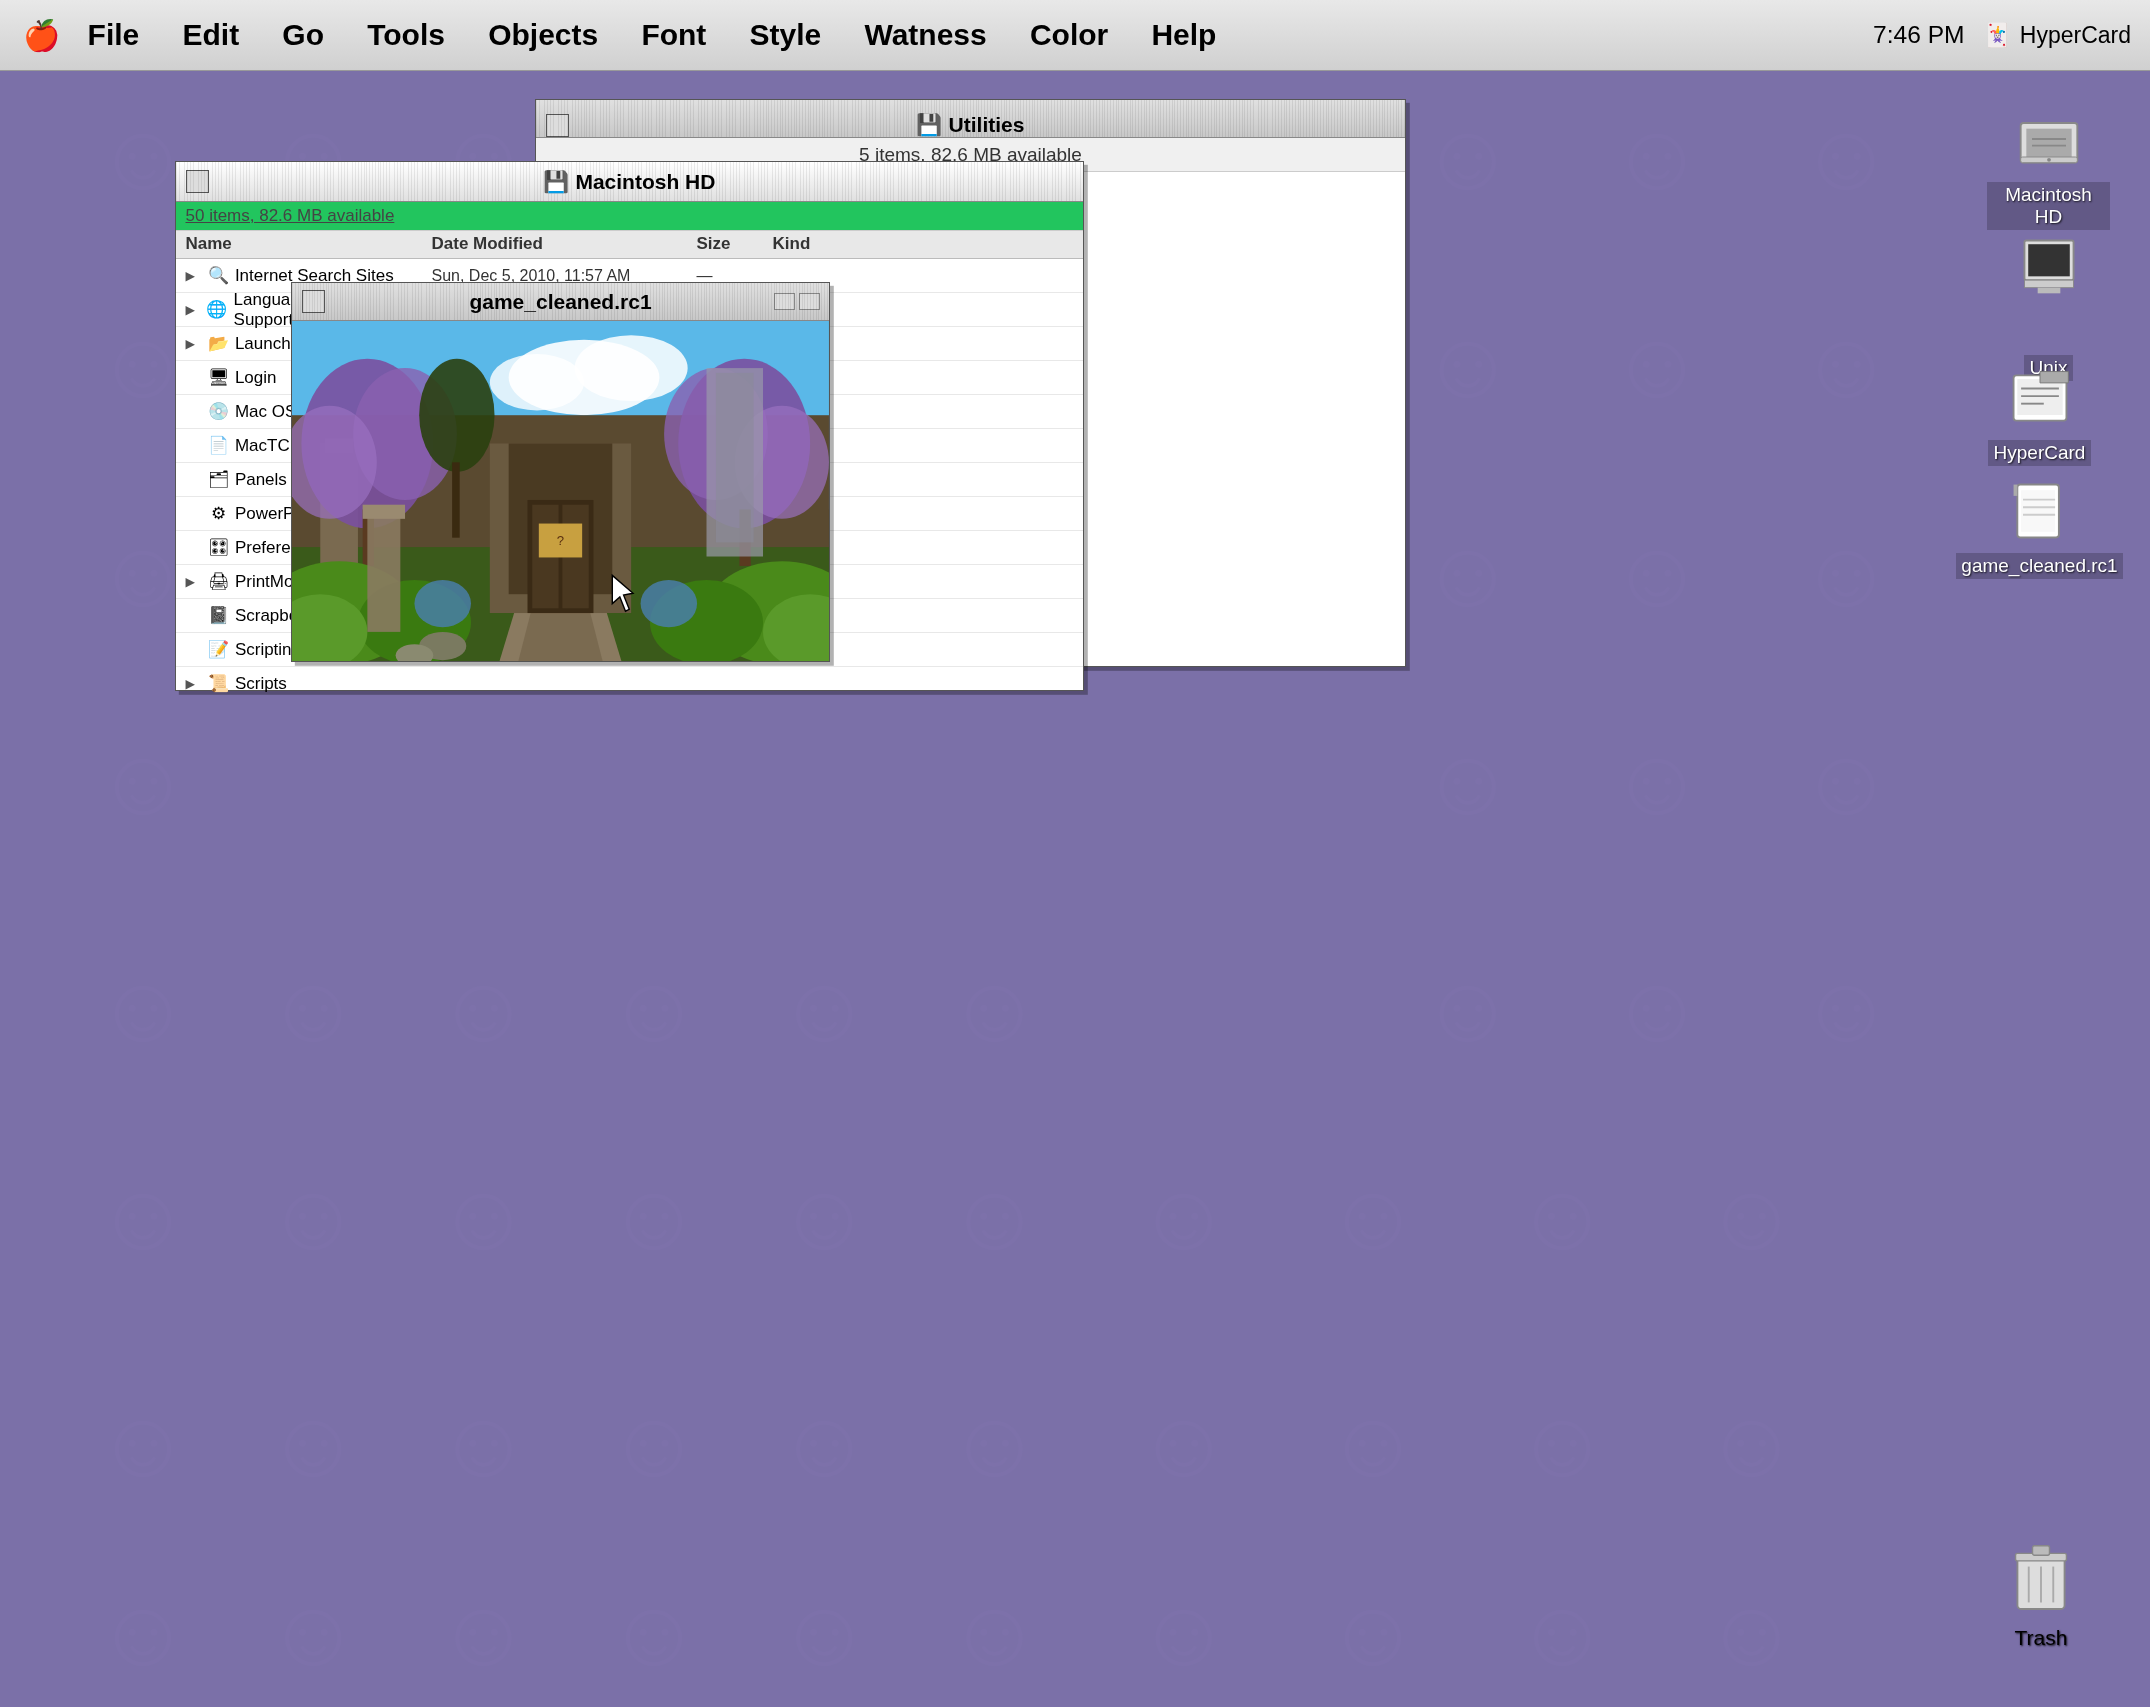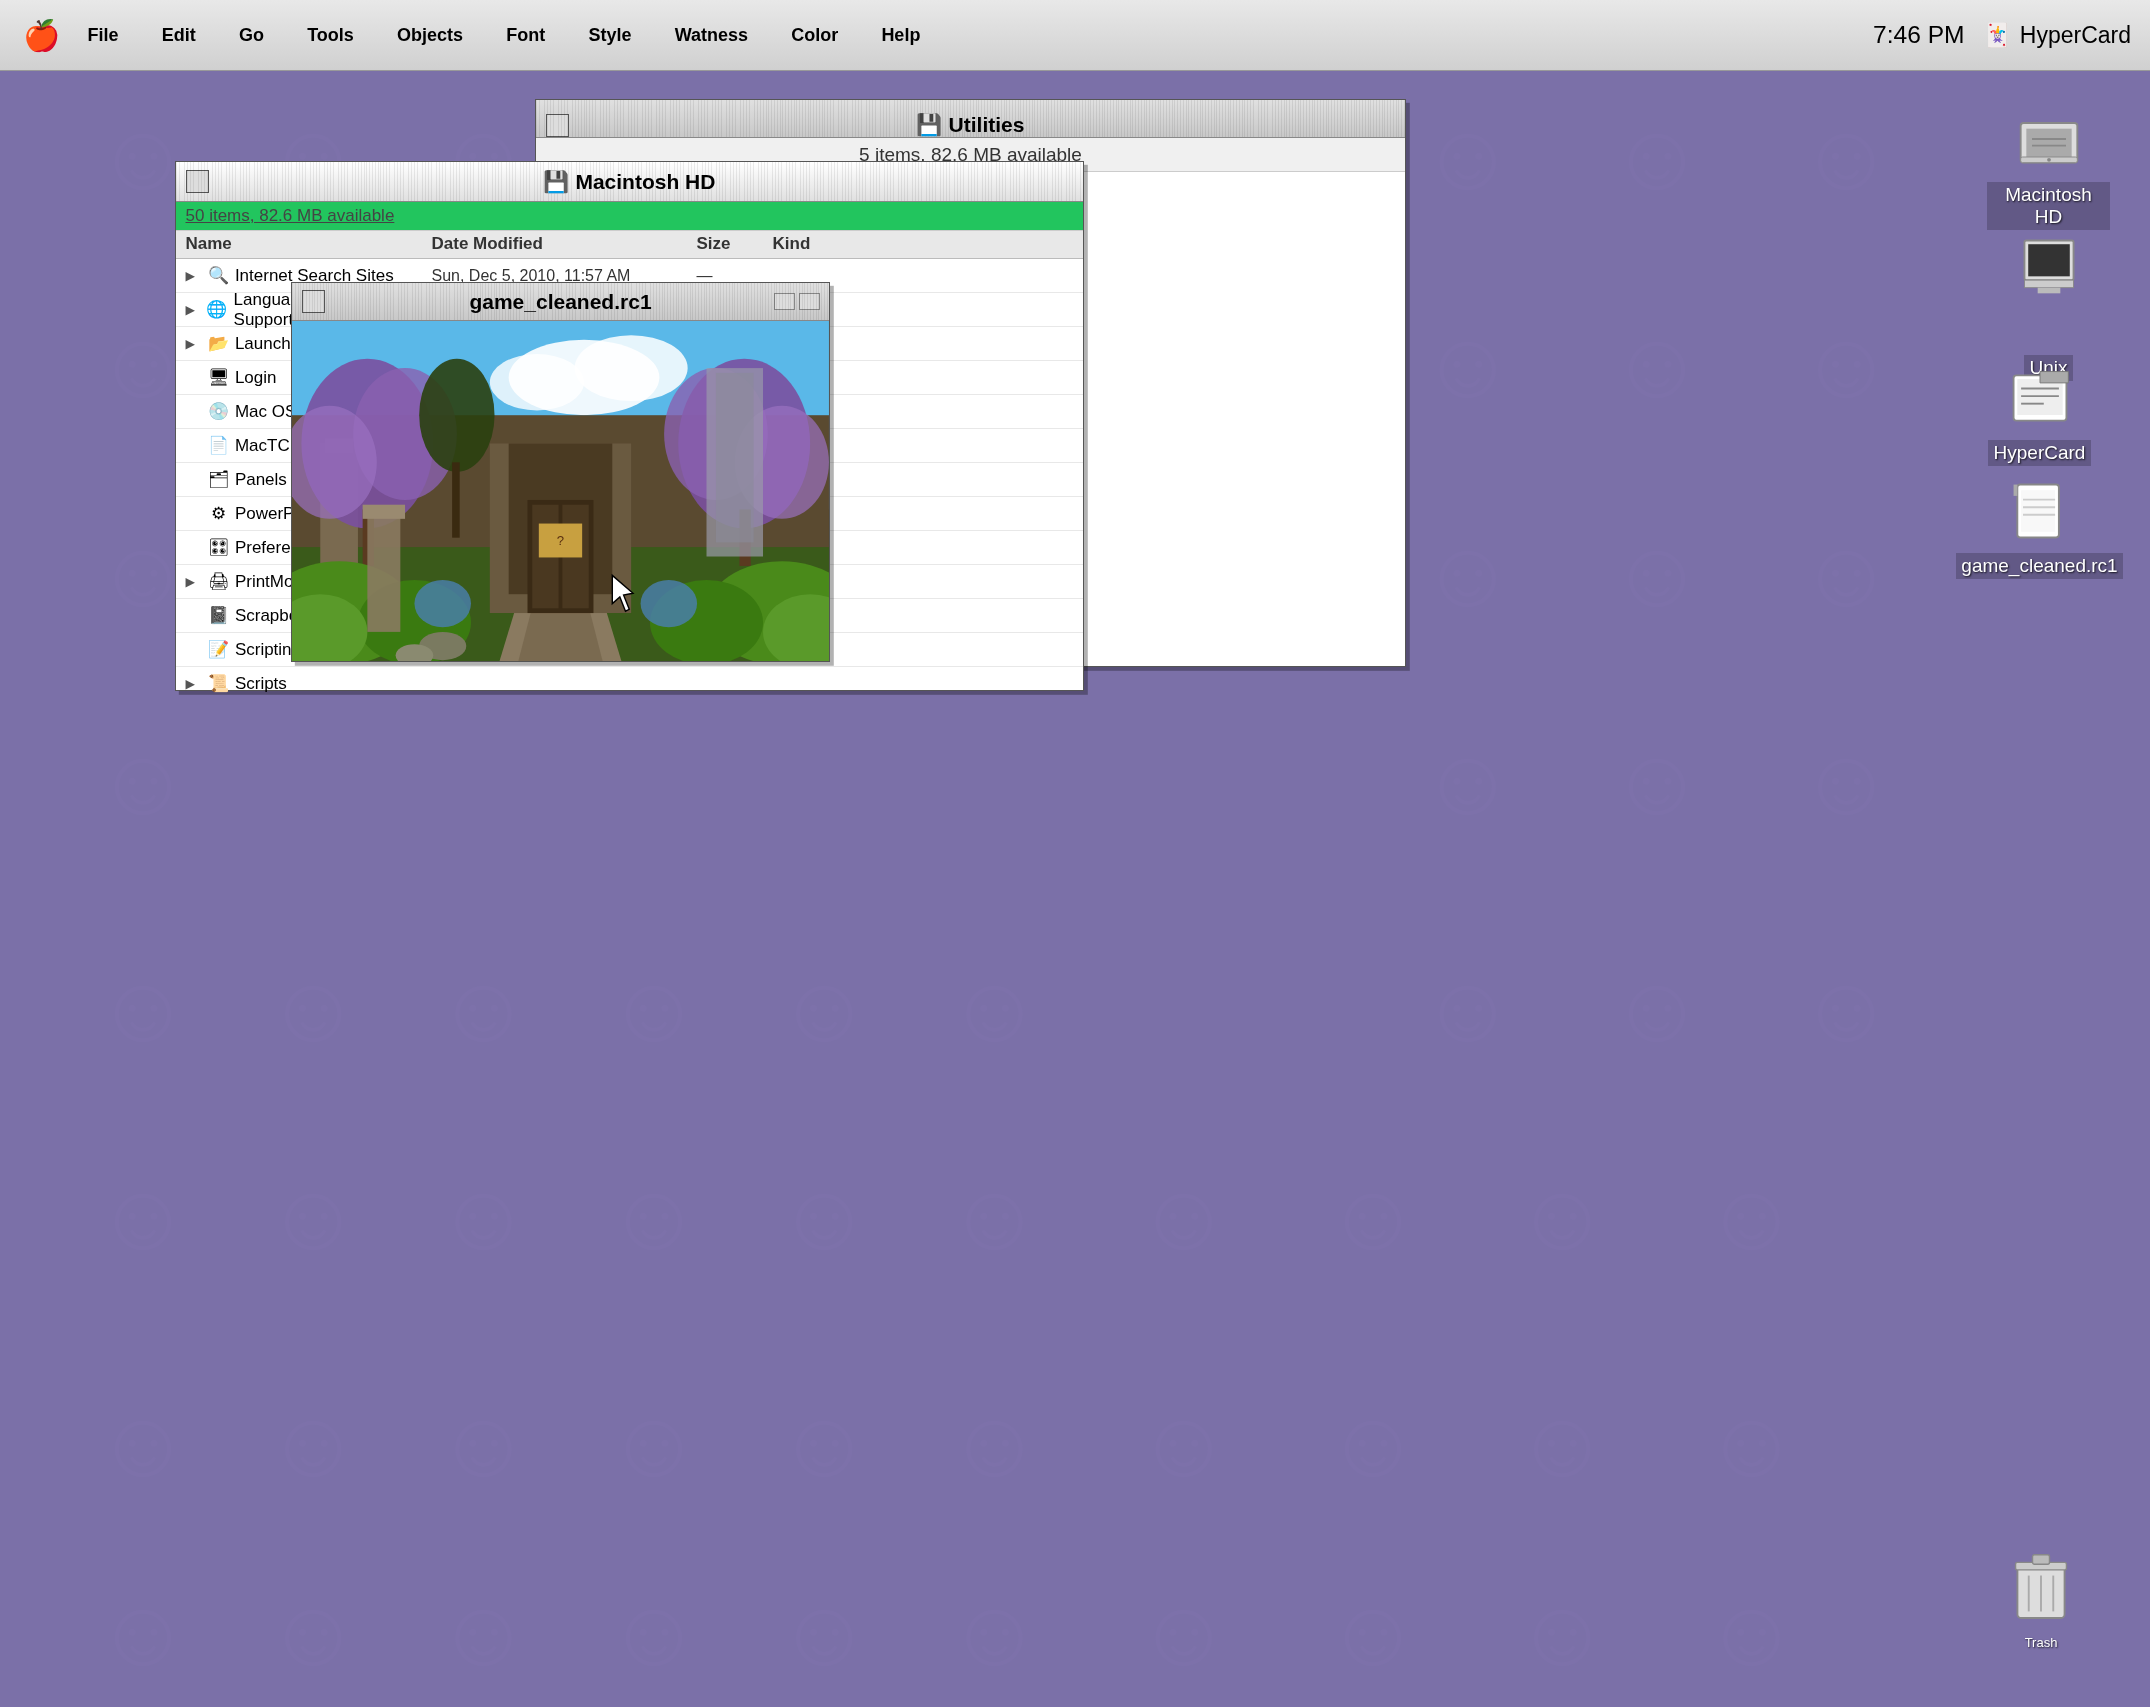--- a/index.html
+++ b/index.html
@@ -39,21 +39,21 @@
       align-items: center;
       justify-content: center;
       font-size: 30px;
     }
     .menubar-items {
       display: flex;
       gap: 28px;
       flex: 1;
     }
     .menubar-item {
-      font-size: 18px;
+      font-size: 30px;
       font-weight: bold;
       color: #000;
       cursor: default;
       padding: 3.8px 7.6px;
     }
     .menubar-right {
       display: flex;
       align-items: center;
       gap: 19px;
       font-size: 24.6px;
@@ -262,22 +262,22 @@
       right: 76px;
       display: flex;
       flex-direction: column;
       align-items: center;
       cursor: default;
     }
     .trash-img {
       font-size: 52px;
     }
     .trash-label {
-      font-size: 13px;
-      color: #ffffff;
+      font-size: 21px;
+      color: #000000;
       text-shadow: 0.9px 0.9px 1.9px rgba(0,0,0,0.8);
       text-align: center;
     }
 
     
     .game-scene {
       position: absolute;
       inset: 0;
     }
 

